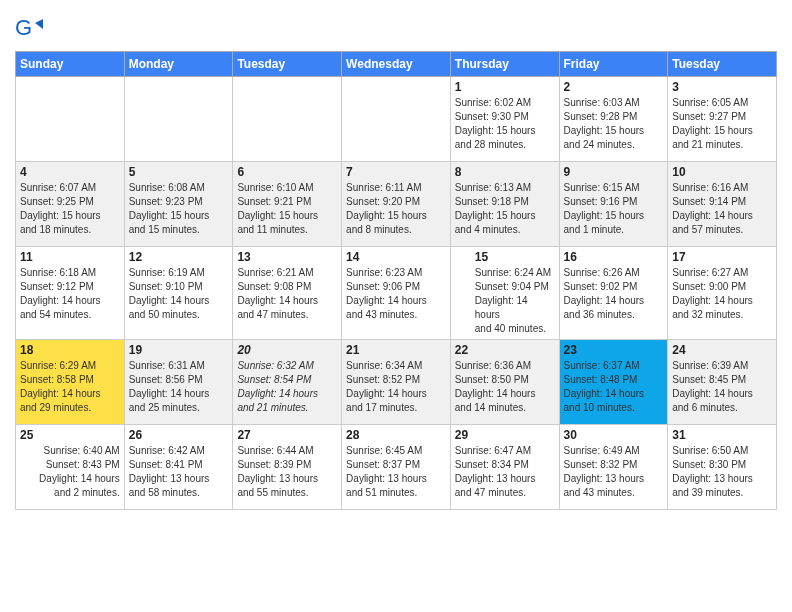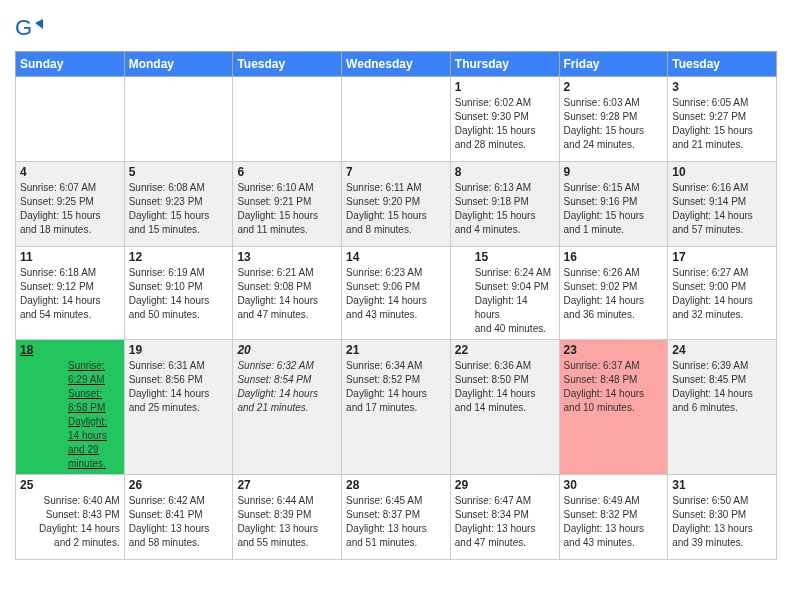--- a/index.html
+++ b/index.html
@@ -241,23 +241,23 @@
         </td>
         <td style="background: rgb(255, 255, 255);">
           <span class="day-num">17</span>
           <div class="day-info" style="white-space: pre-line;">Sunrise: 6:27 AM
 Sunset: 9:00 PM
 Daylight: 14 hours
 and 32 minutes.</div>
         </td>
       </tr>
       <tr>
-        <td style="background: #22c55e; text-decoration: underline;">
+        <td style="background: #fde047;">
           <span class="day-num">18</span>
-          <div class="day-info" style="white-space: pre-line; margin-left: 48px;">Sunrise: 6:29 AM
+          <div class="day-info" style="white-space: pre-line;">Sunrise: 6:29 AM
 Sunset: 8:58 PM
 Daylight: 14 hours
 and 29 minutes.</div>
         </td>
         <td style="background: rgb(240, 240, 240);">
           <span class="day-num">19</span>
           <div class="day-info" style="white-space: pre-line;">Sunrise: 6:31 AM
 Sunset: 8:56 PM
 Daylight: 14 hours
 and 25 minutes.</div>
@@ -276,21 +276,21 @@
 Daylight: 14 hours
 and 17 minutes.</div>
         </td>
         <td style="background: rgb(240, 240, 240);">
           <span class="day-num">22</span>
           <div class="day-info" style="white-space: pre-line;">Sunrise: 6:36 AM
 Sunset: 8:50 PM
 Daylight: 14 hours
 and 14 minutes.</div>
         </td>
-        <td style="background: #fca5a5;">
+        <td style="background: #0ea5e9;">
           <span class="day-num">23</span>
           <div class="day-info" style="white-space: pre-line;">Sunrise: 6:37 AM
 Sunset: 8:48 PM
 Daylight: 14 hours
 and 10 minutes.</div>
         </td>
         <td style="background: rgb(240, 240, 240);">
           <span class="day-num">24</span>
           <div class="day-info" style="white-space: pre-line;">Sunrise: 6:39 AM
 Sunset: 8:45 PM

